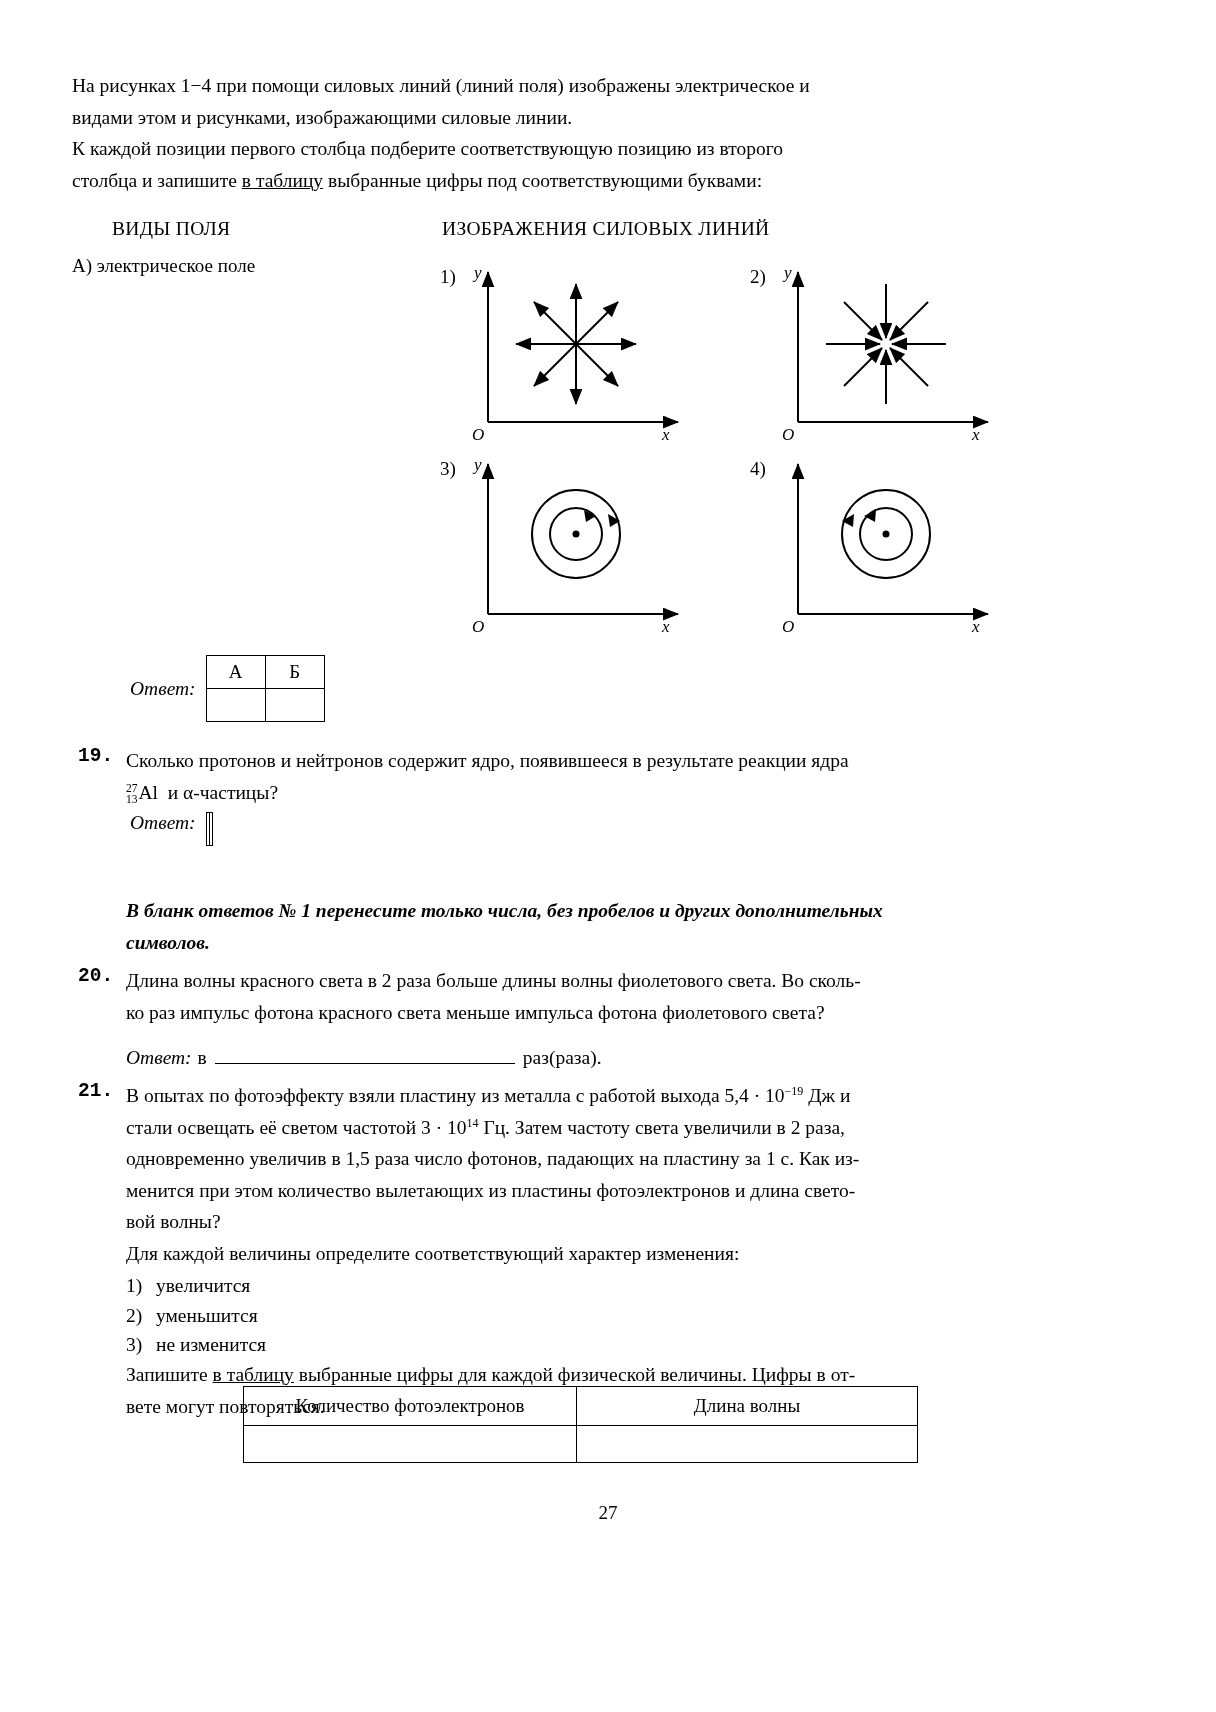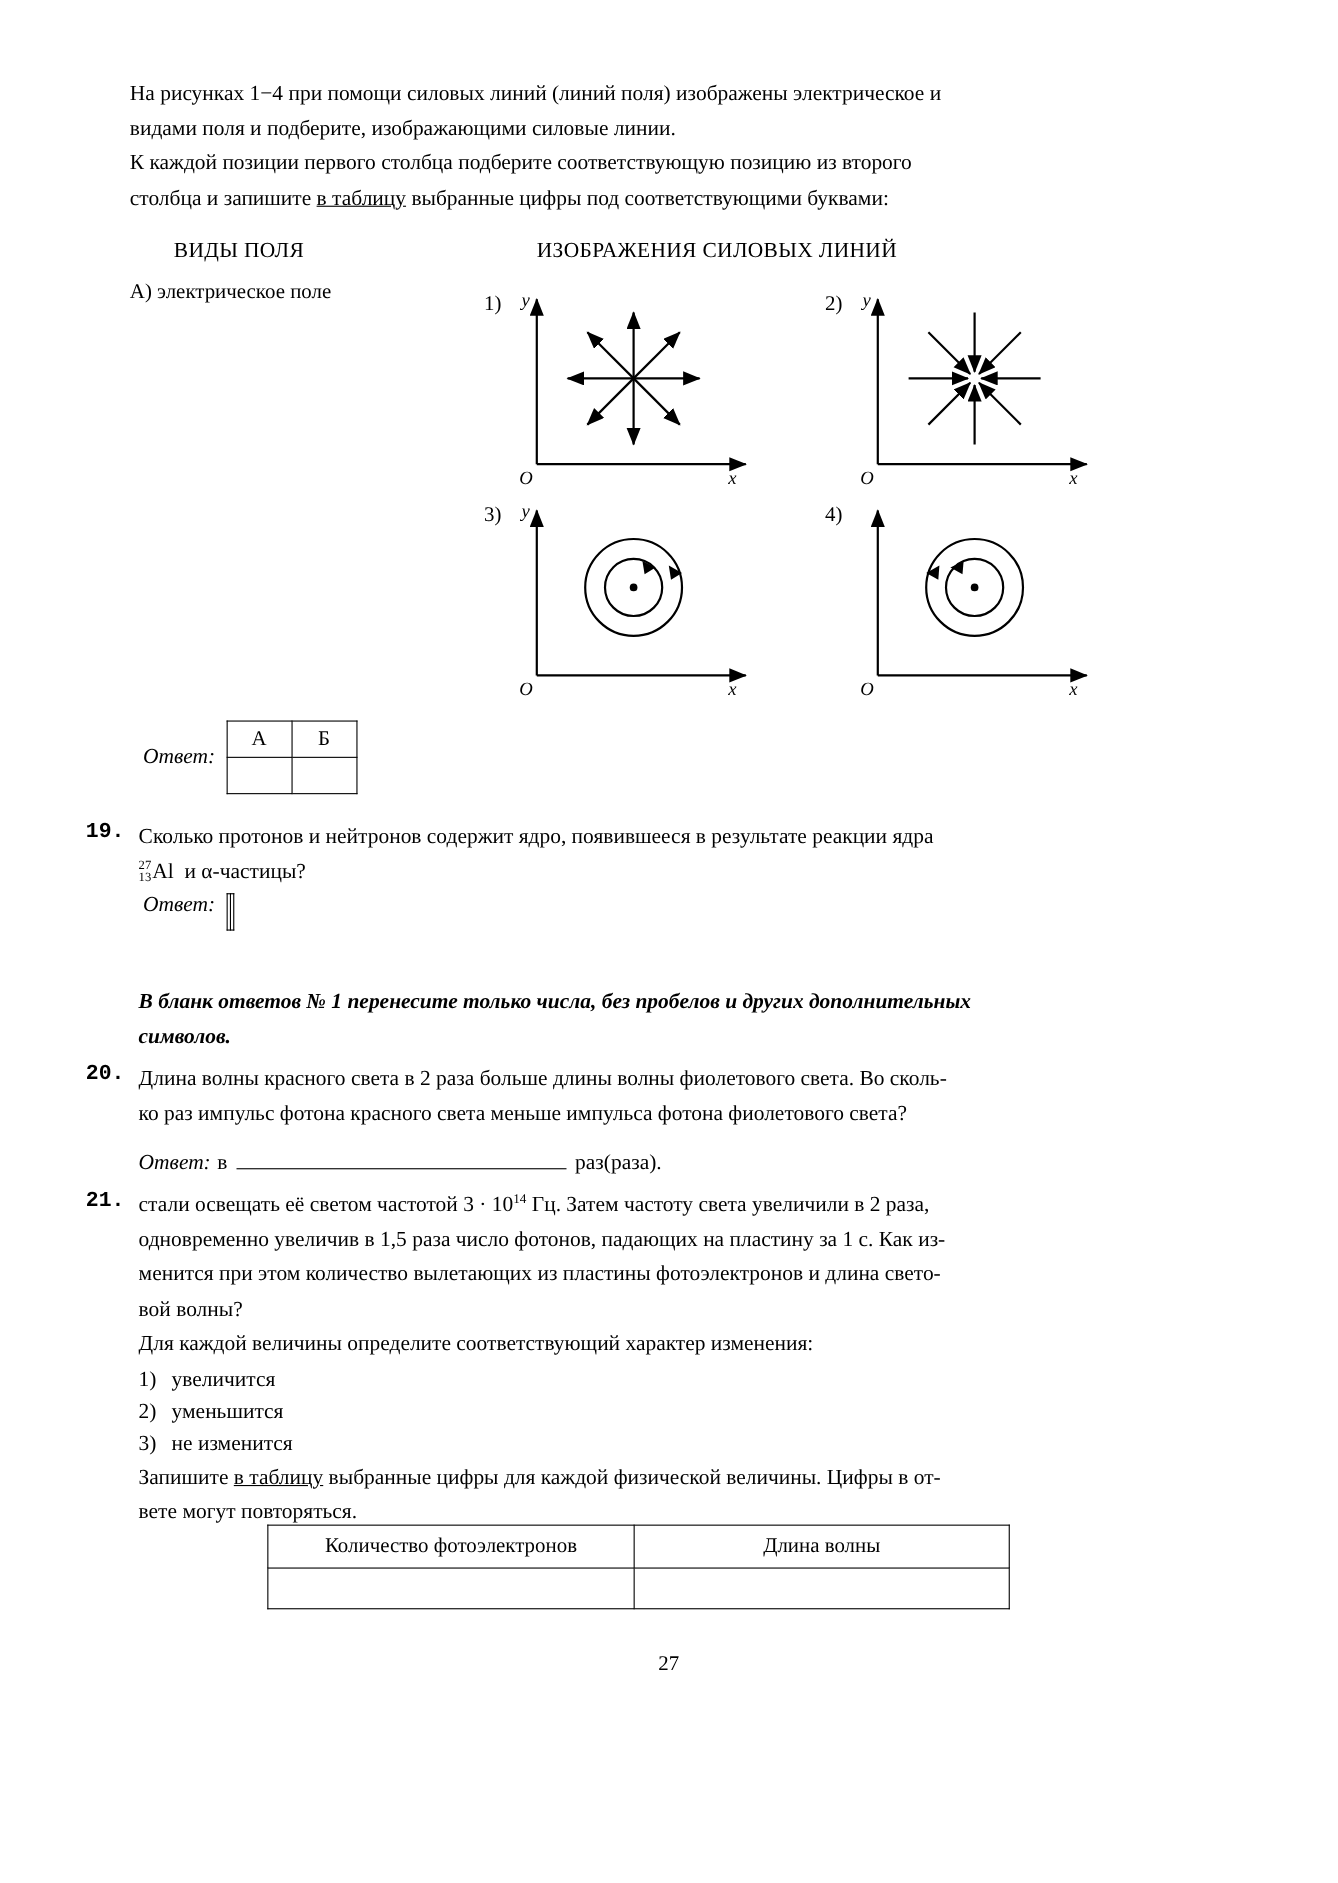--- a/index.html
+++ b/index.html
@@ -13,21 +13,21 @@
     position: relative;
     font-family: "Liberation Serif", serif;
     color: #000000;
   }
   .page {
     position: absolute;
     left: 0; top: 0;
     width: 1216px;
     height: 1712px;
     box-sizing: border-box;
-    padding: 70px 118px 40px 118px;
+    padding: 70px 118px 40px 72px;
   }
   p, div { box-sizing: border-box; }
 
   .intro {
     font-size: 19.5px;
     line-height: 1.62;
     text-align: justify;
     margin: 0;
   }
   .intro-line { display: block; }
@@ -207,21 +207,21 @@
   }
   sup.small { font-size: 12px; vertical-align: super; }
 </style>
 </head>
 <body>
 
 <div class="page">
 
   <div class="intro">
     <span class="intro-line">На рисунках 1−4 при помощи силовых линий (линий поля) изображены электрическое и</span>
-    <span class="intro-line">видами поля и подберите, изображающими силовые линии.</span>
+    <span class="intro-line">видами этом и рисунками, изображающими силовые линии.</span>
     <span class="intro-line">К каждой позиции первого столбца подберите соответствующую позицию из второго</span>
     <span class="intro-line">
       <span>столбца и запишите </span><span class="underline">в таблицу</span><span> выбранные цифры под соответствующими буквами:</span>
     </span>
   </div>
 
   <div class="cols-head">
     <div class="col-left-head">ВИДЫ ПОЛЯ</div>
     <div class="col-right-head">ИЗОБРАЖЕНИЯ СИЛОВЫХ ЛИНИЙ</div>
   </div>
@@ -366,20 +366,21 @@
         <span>в</span>
         <span class="blankline"></span>
         <span>раз(раза).</span>
       </div>
     </div>
   </div>
 
   <div class="q q21">
     <span class="num">21.</span>
     <div class="body">
+      <div><span>В опытах по фотоэффекту взяли пластину из металла с работой выхода 5,4 · 10</span><sup class="small">−19</sup><span> Дж и</span></div>
       <div><span>стали освещать её светом частотой 3 · 10</span><sup class="small">14</sup><span> Гц. Затем частоту света увеличили в 2 раза,</span></div>
       <div>одновременно увеличив в 1,5 раза число фотонов, падающих на пластину за 1 с. Как из-</div>
       <div>менится при этом количество вылетающих из пластины фотоэлектронов и длина свето-</div>
       <div>вой волны?</div>
       <div>Для каждой величины определите соответствующий характер изменения:</div>
       <ul class="list-ul">
         <li>
             <span class="mk">1)</span>
             <span>увеличится</span>
           </li>

